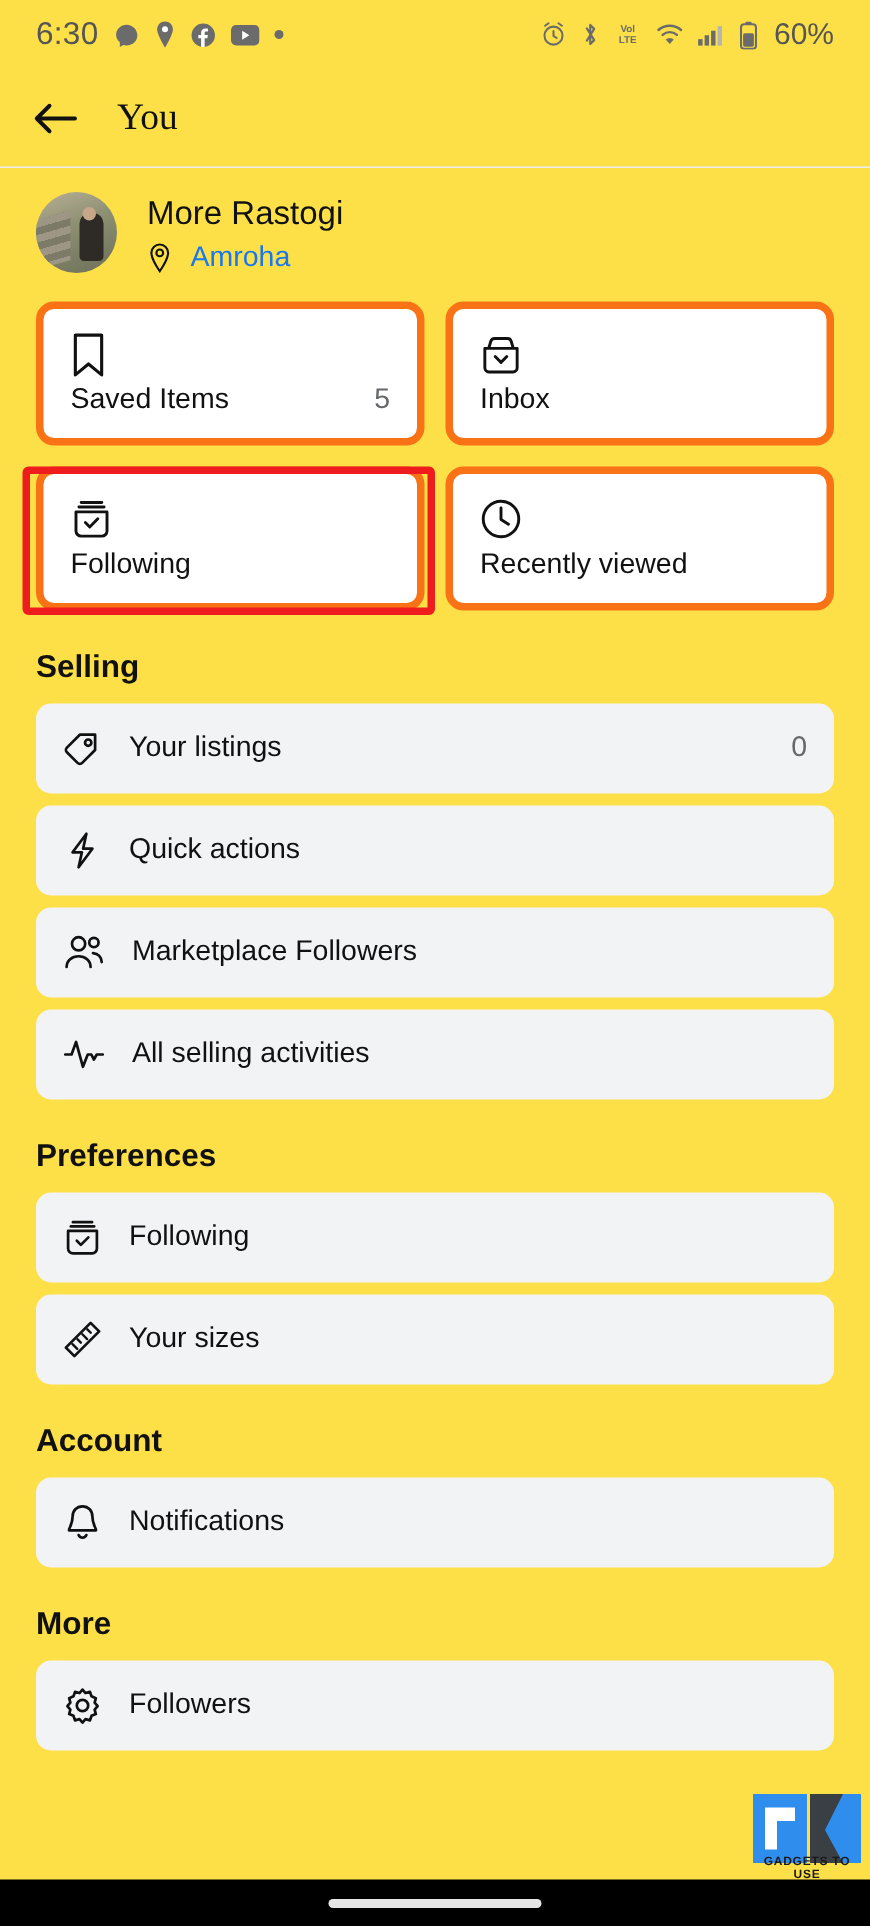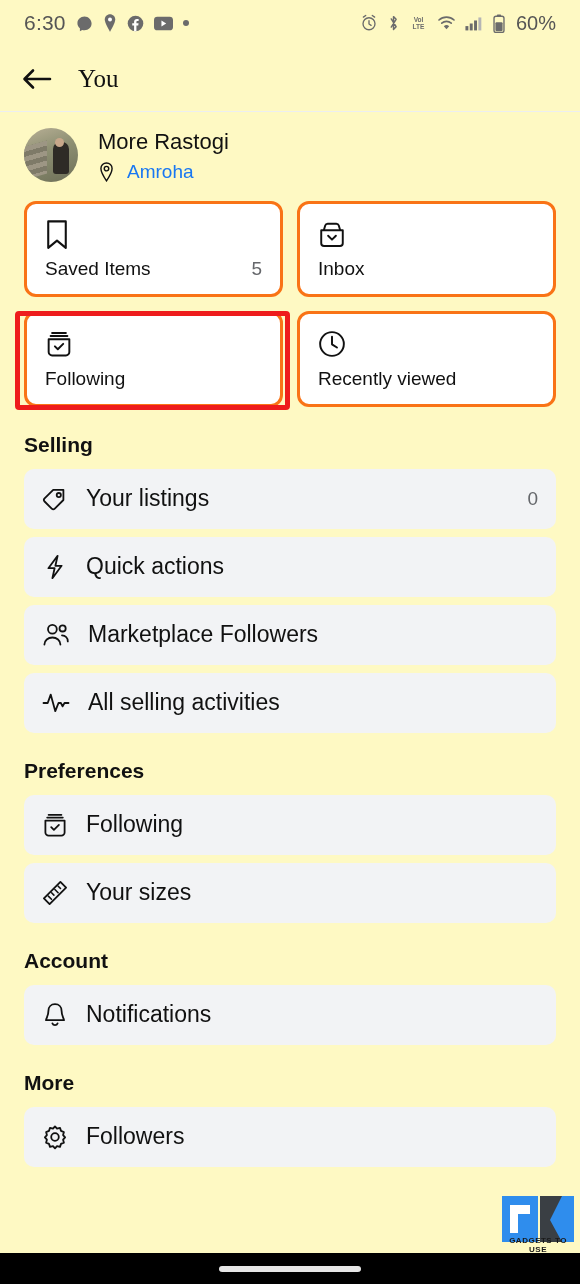--- a/index.html
+++ b/index.html
@@ -2,21 +2,21 @@
 <html><head>
 <meta charset="utf-8">
 <style>
   * { box-sizing: border-box; margin: 0; padding: 0; }
   html, body {
     width: 580px; height: 1284px;
     background: #ffffff;
     font-family: "Liberation Sans", sans-serif;
     overflow: hidden;
   }
-  .phone { position: relative; width: 580px; height: 1284px; background:#fef9c3; }
+  .phone { position: relative; width: 580px; height: 1284px; background:#fde047; }
 
   
   .statusbar {
     height: 46px; display: flex; align-items: center;
     padding: 0 24px; color: #6b6b6b;
   }
   .sb-left { display:flex; align-items:center; gap:10px; }
   .sb-time { font-size: 21px; color:#555; letter-spacing:.2px; }
   .sb-right { margin-left:auto; display:flex; align-items:center; gap:9px; }
   .sb-pct { font-size:20px; color:#555; margin-left:2px; }
@@ -53,21 +53,21 @@
   .p-name { font-size:22px; color:#111; line-height:1.25; }
   .p-loc { display:flex; align-items:center; gap:12px; margin-top:5px; }
   .p-loc-text { font-size:19px; color:#1877f2; }
 
   
   .cards {
     display:grid; grid-template-columns: 1fr 1fr; gap:14px;
     padding: 8px 24px 0 24px;
   }
   .card {
-    border:3px solid #f97316; border-radius:12px; background:#fff;
+    border:5px solid #f97316; border-radius:12px; background:#fff;
     padding:16px 18px 14px 18px; min-height:96px;
     display:flex; flex-direction:column; justify-content:space-between;
   }
   .card-bottom { display:flex; align-items:center; }
   .card-label { font-size:19px; color:#111; }
   .card-count { margin-left:auto; font-size:19px; color:#65676b; }
 
   
   .highlight {
     position:absolute; left:15px; top:199px; width:275px; height:99px;
@@ -77,21 +77,21 @@
   
   .section-title {
     font-size:21px; font-weight:bold; color:#111;
     padding: 26px 24px 12px 24px;
   }
   .rows { padding: 0 24px; display:flex; flex-direction:column; gap:8px; }
   .row {
     background:#f2f3f5; border-radius:10px; height:60px;
     display:flex; align-items:center; gap:18px; padding: 0 18px;
   }
-  .row-label { font-size:23px; color:#111; }
+  .row-label { font-size:19px; color:#111; }
   .row-count { margin-left:auto; font-size:19px; color:#65676b; }
 
   
   .watermark {
     position:absolute; right:4px; bottom:32px; width:76px; height:56px; z-index:4;
   }
   .wm-text {
     position:absolute; left:0; bottom:-2px; width:100%;
     font-size:8px; letter-spacing:.5px; color:#1a1a1a;
     font-family:Liberation Sans, sans-serif; text-align:center; font-weight:bold;

